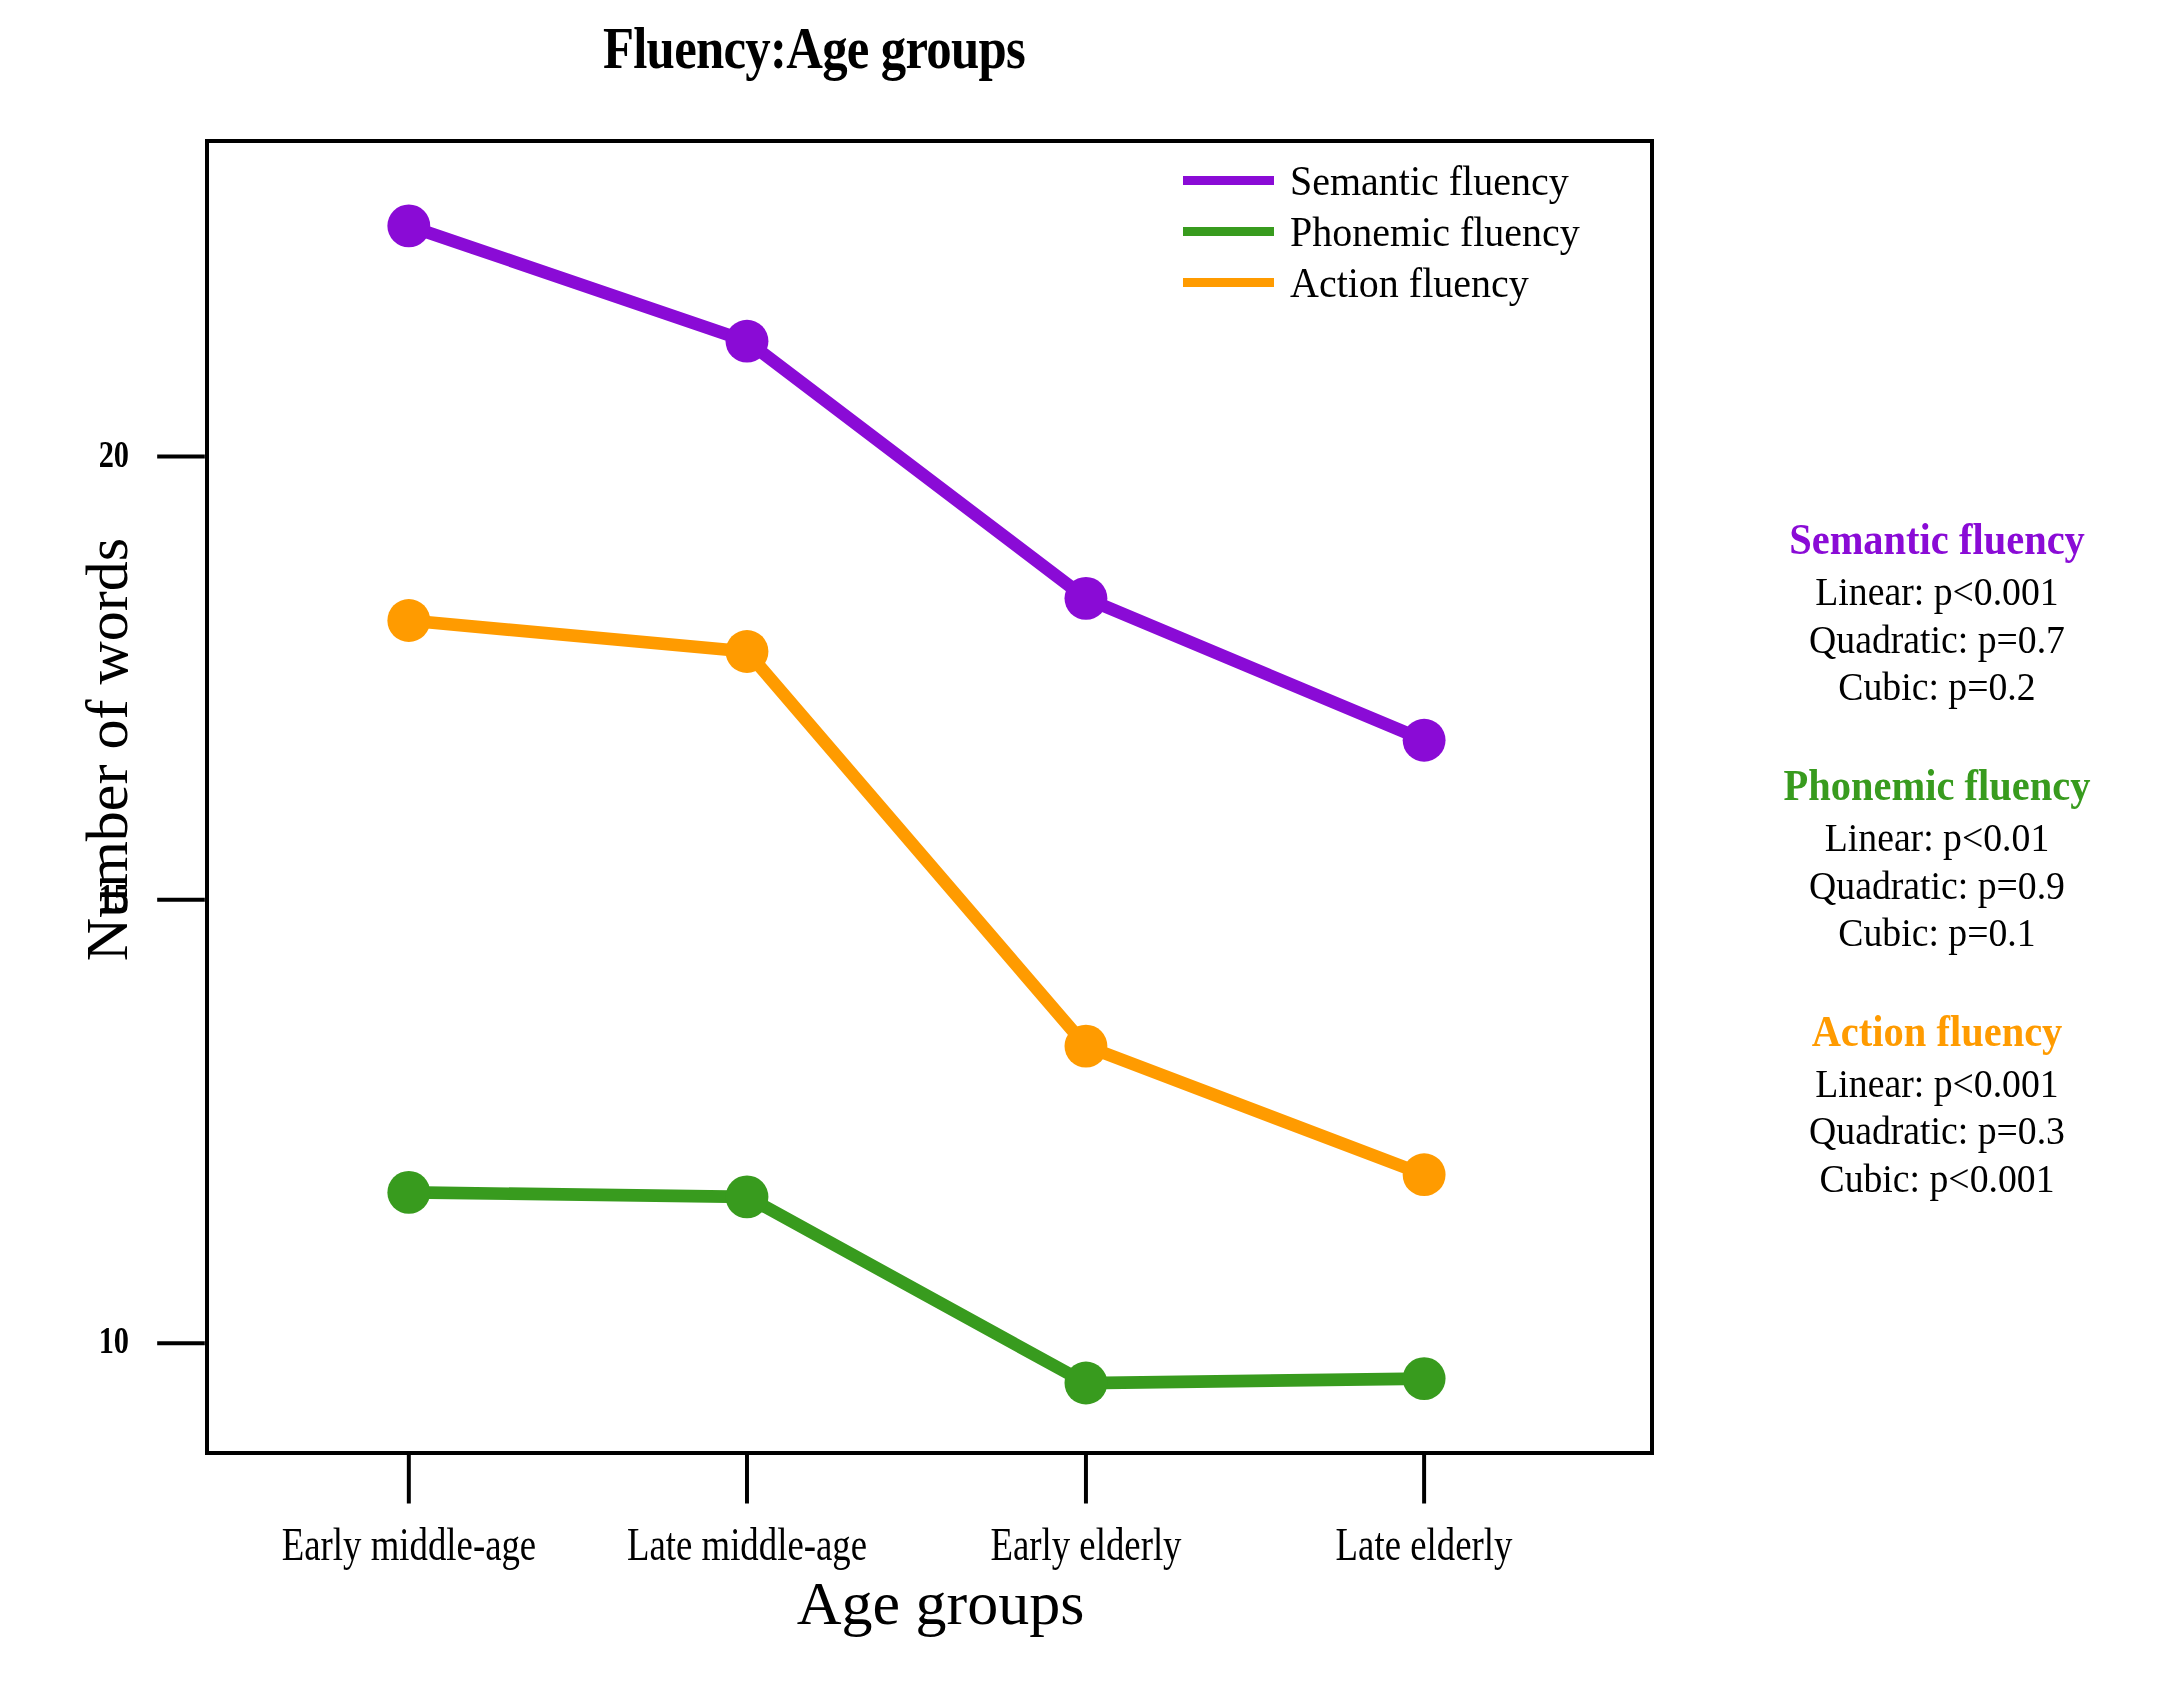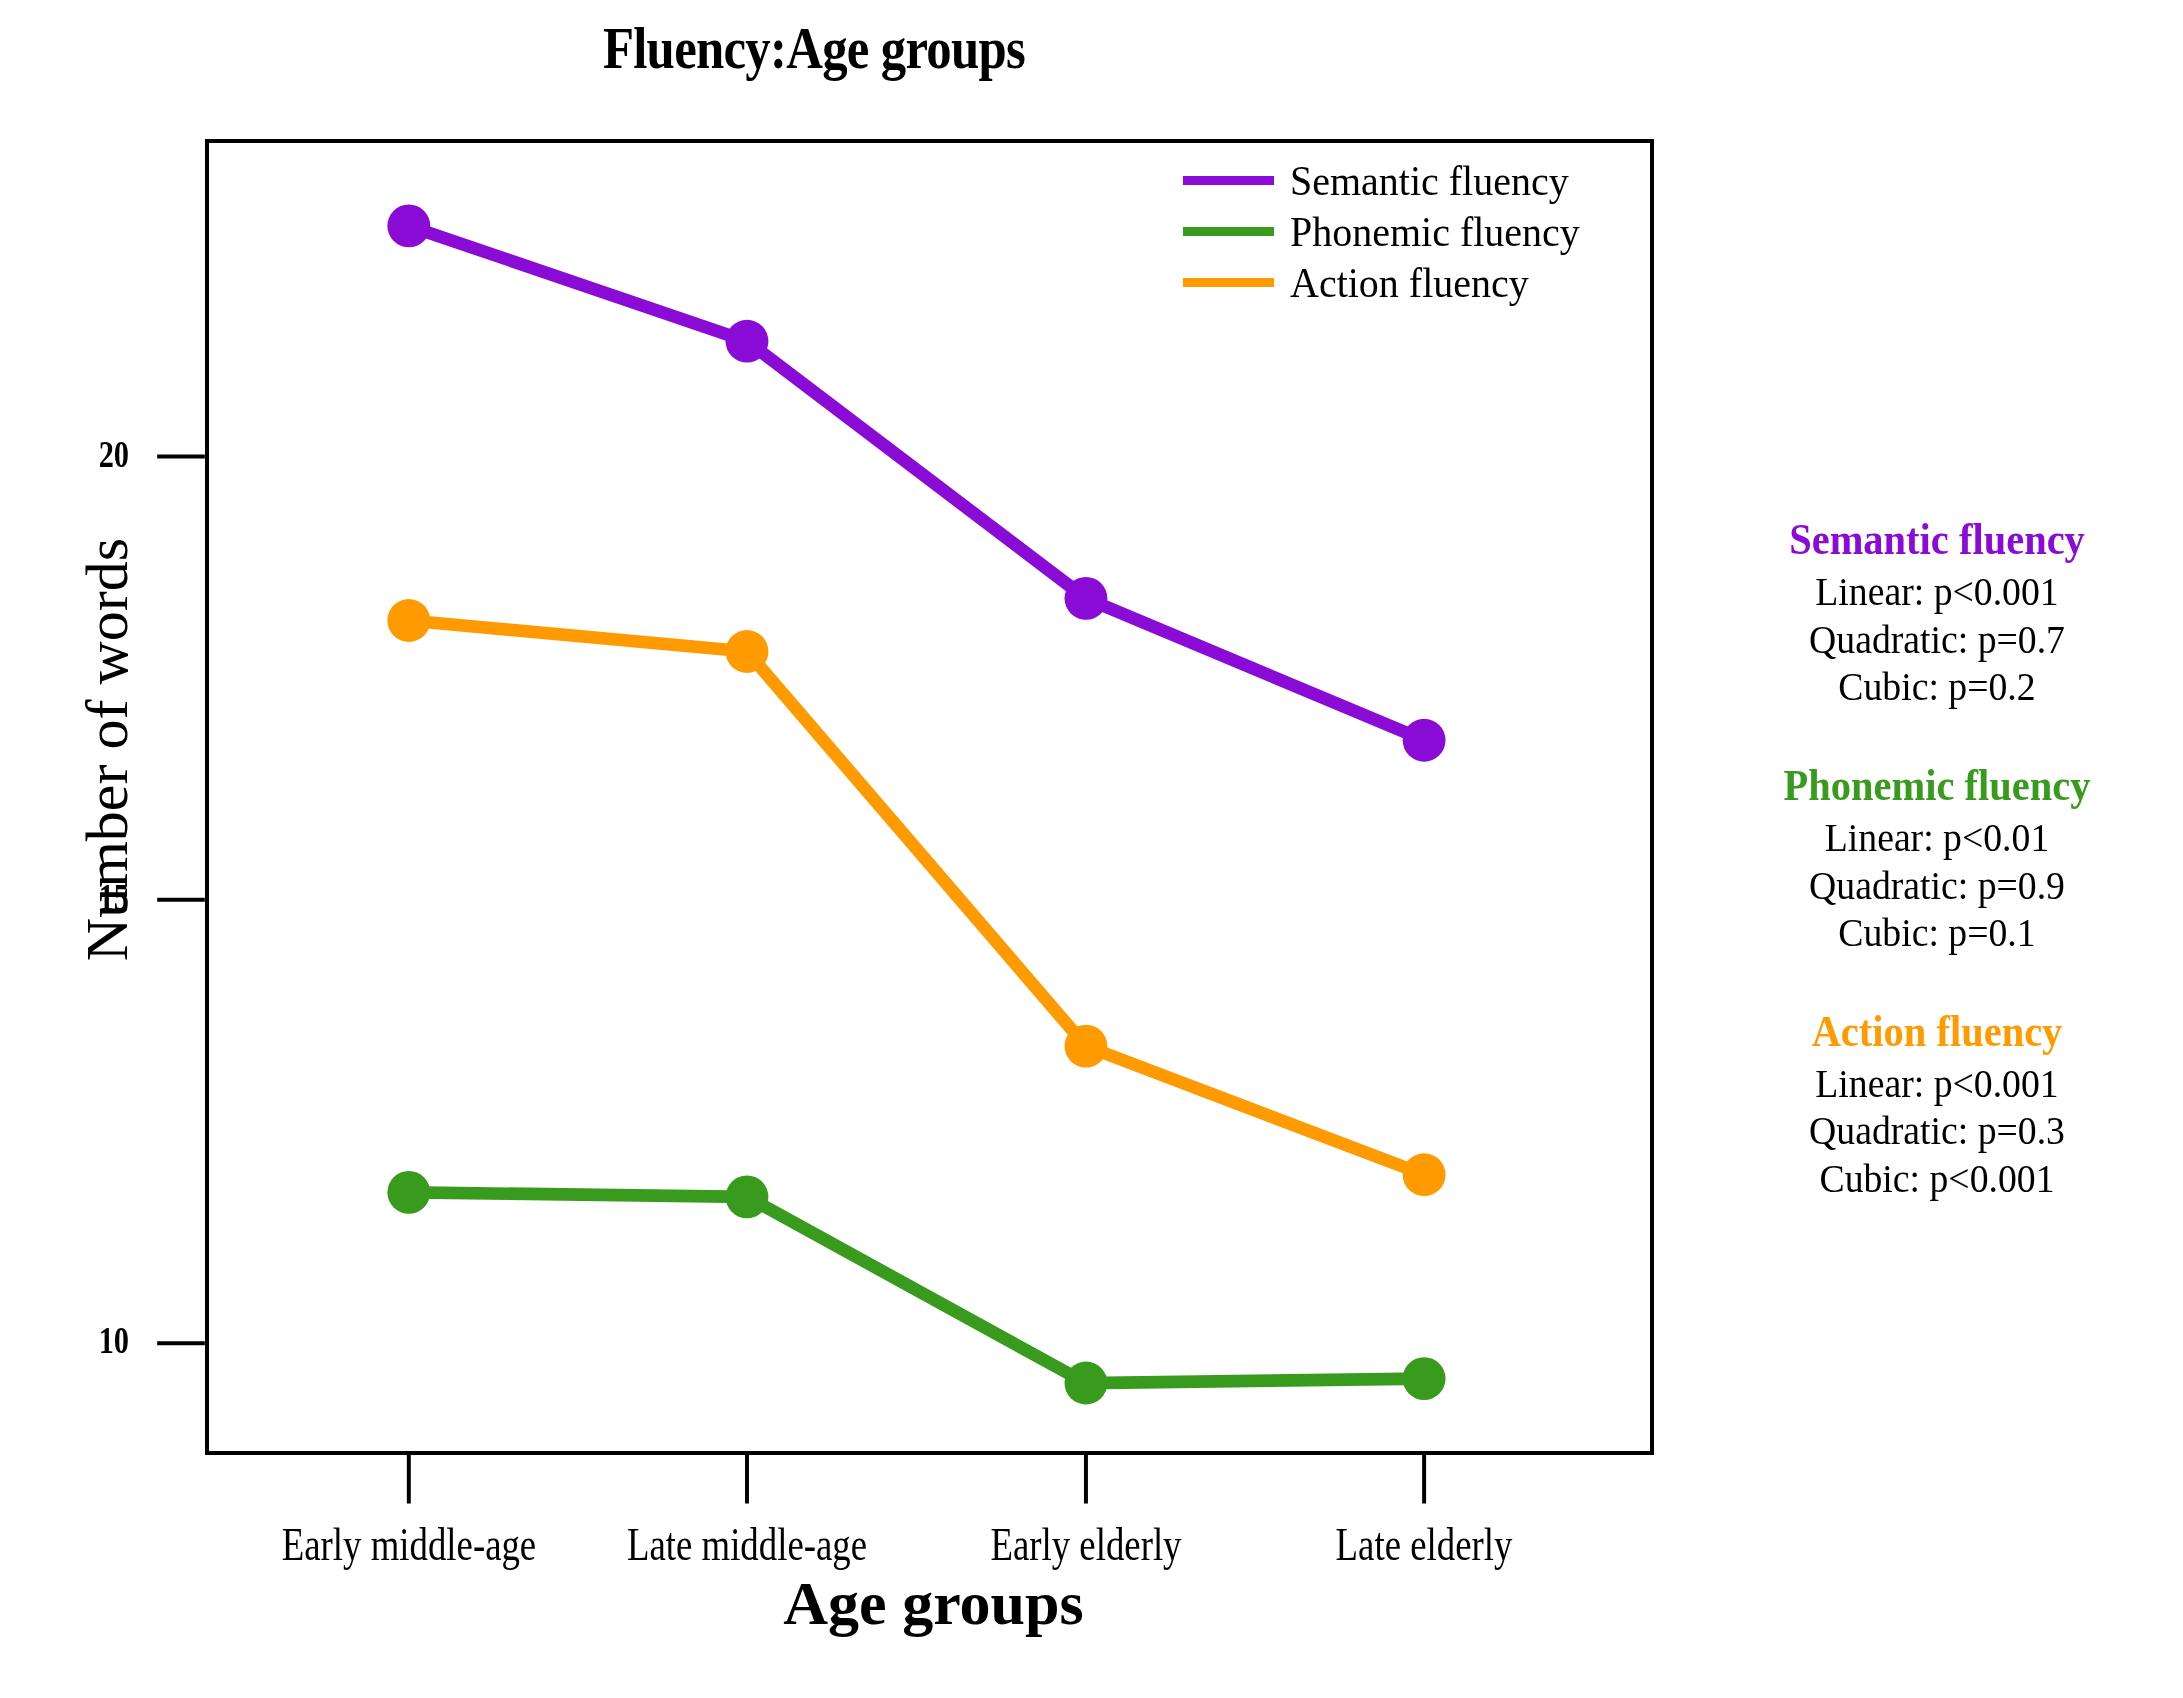--- a/index.html
+++ b/index.html
@@ -29,22 +29,22 @@
     text-align:center;transform:scaleX(0.80);transform-origin:center top;
     white-space:nowrap;
   }
 
   #ylabel{
     position:absolute;left:-171px;top:715px;width:556px;text-align:center;
     font-size:60px;transform:rotate(-90deg);transform-origin:center center;
     white-space:nowrap;
   }
   #xlabel{
-    position:absolute;left:209px;top:1568px;width:1449px;text-align:center;
-    font-size:62px;white-space:nowrap;font-weight:bold;
+    position:absolute;left:216px;top:1568px;width:1449px;text-align:center;
+    font-size:62px;white-space:nowrap;
   }
 
   #legend{
     position:absolute;left:1183px;top:155px;width:413px;
   }
   .legend-row{display:flex;align-items:center;height:51px;}
   .legend-swatch{width:91px;height:9.5px;margin-right:16px;flex:0 0 auto;}
   .legend-text{font-size:43px;white-space:nowrap;transform:scaleX(0.93);transform-origin:left center;}
 
   #annotations{position:absolute;left:1699px;top:514px;width:476px;text-align:center;}

